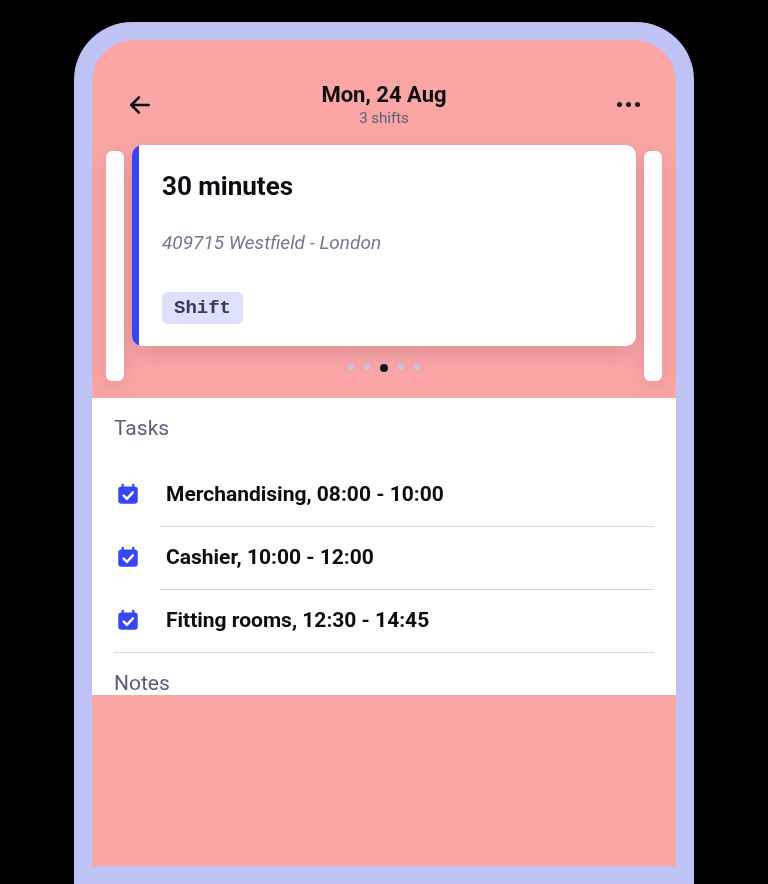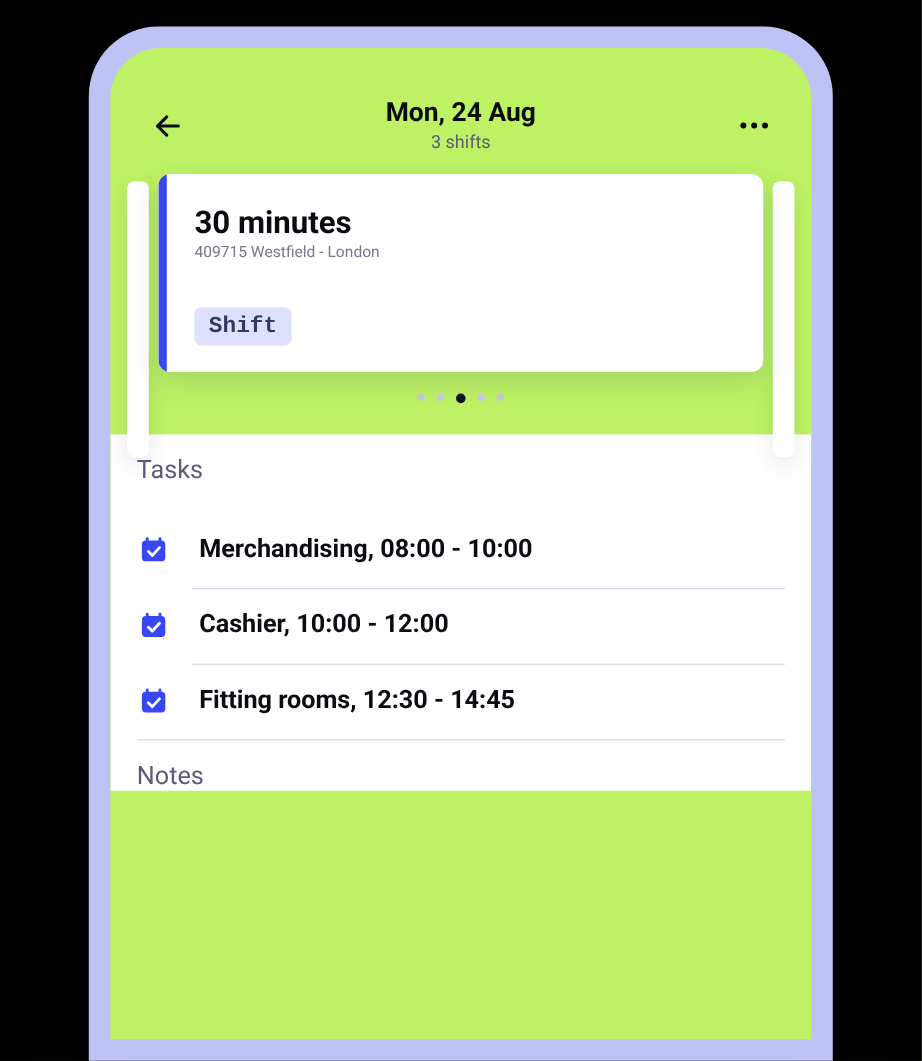--- a/index.html
+++ b/index.html
@@ -17,21 +17,21 @@
     width: 620px;
     height: 862px;
     background: #BFC2F4;
     border-radius: 58px 58px 0 0;
     padding: 18px;
     box-shadow: 0 12px 40px rgba(0,0,0,0.6);
   }
   .screen {
     width: 100%;
     height: 100%;
-    background: #bef264;
+    background: #fca5a5;
     border-radius: 42px 42px 0 0;
     overflow: hidden;
     display: flex;
     flex-direction: column;
   }
 
   
   .header {
     padding: 42px 28px 14px 28px;
     display: flex;
@@ -104,23 +104,24 @@
     font-weight: 700;
     color: #0b0b12;
   }
   .shift-duration {
     font-size: 26px;
     font-weight: 700;
     color: #0b0b12;
     margin-top: 4px;
   }
   .shift-location {
-    font-size: 13px;
+    font-size: 19px;
     color: #74778f;
-    margin-top: 2px;
+    margin-top: 30px;
+    font-style: italic;
   }
   .tags {
     margin-top: 38px;
     display: flex;
     gap: 10px;
   }
   .tag {
     background: #DDE1FB;
     color: #353861;
     font-size: 19px;

